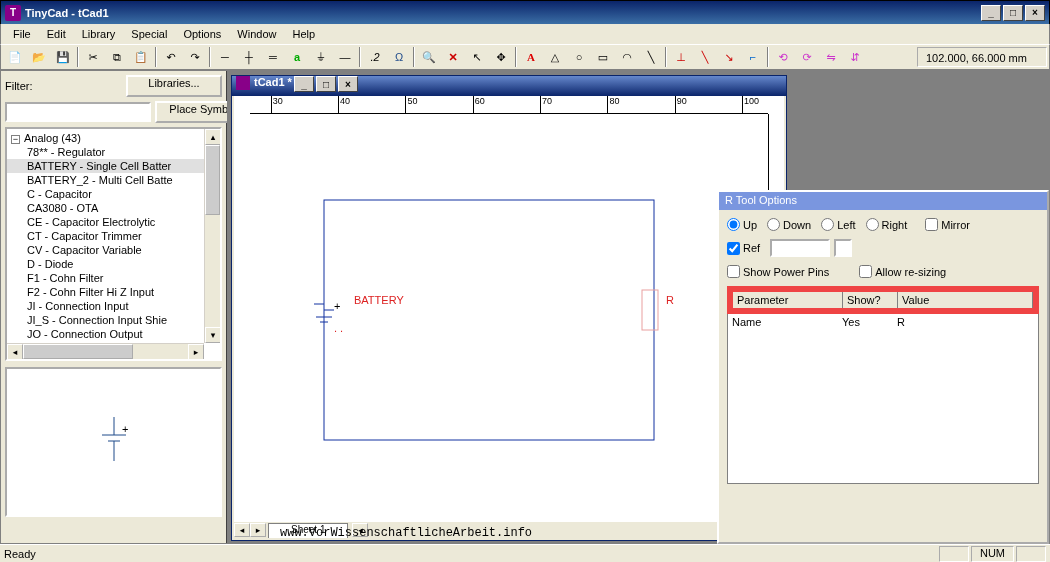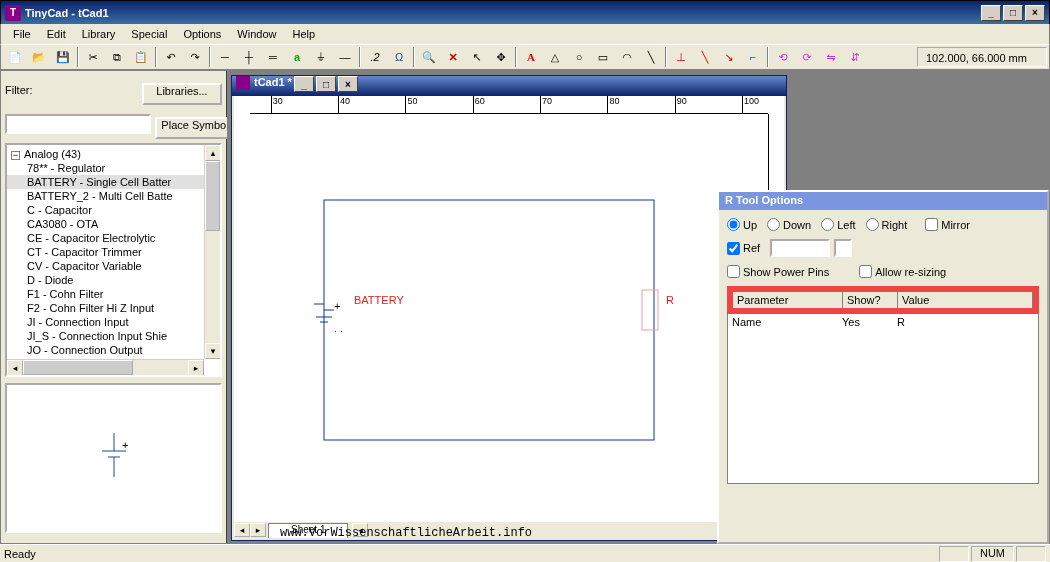--- a/index.html
+++ b/index.html
@@ -13,21 +13,21 @@
 .toolbar { height: 26px; background: #ece9d8; border-top: 1px solid #fff; border-bottom: 1px solid #808080; display: flex; align-items: center; padding: 0 2px; border-left:1px solid #808080; border-right:1px solid #808080; }
 .tb-btn { width: 22px; height: 22px; border: 1px solid transparent; display: flex; align-items: center; justify-content: center; margin: 0 1px; cursor: default; }
 .tb-sep { width: 2px; height: 20px; border-left: 1px solid #808080; border-right: 1px solid #fff; margin: 0 2px; }
 .coords { margin-left: auto; padding: 2px 8px; border: 1px inset #fff; background: #ece9d8; width: 130px; text-align: left; height:20px; line-height:16px; }
 .workspace { position: absolute; top: 70px; left: 0; right: 0; bottom: 18px; background: #808080; display: flex; border:1px solid #808080; }
 .sidebar { width: 226px; background: #ece9d8; border-right: 1px solid #404040; padding: 4px; position:relative; }
 .sidebar-row { display:flex; align-items:center; margin-bottom:4px; }
 .sidebar-lbl { width:50px; }
 .sb-btn { flex:1; height:22px; background:#ece9d8; border:2px outset #fff; padding:0 4px; cursor:default; text-align:center; }
 .filter-inp { flex:1; height:20px; border:2px inset #fff; background:#fff; margin-right:4px; }
-.sb-btn.fixed { width:80px; flex:none; margin-left:auto;margin-top:8px; }
+.sb-btn.fixed { width:96px; flex:none; margin-left:auto; }
 .tree { border:2px inset #fff; background:#fff; height:234px; position:relative; overflow:hidden; }
 .tree-inner { padding:2px 0; }
 .tree-row { padding:1px 4px 1px 20px; white-space:nowrap; overflow:hidden; cursor:default; }
 .tree-row.cat { padding-left:4px; }
 .tree-row .box { display:inline-block; width:9px; height:9px; border:1px solid #808080; text-align:center; line-height:7px; font-size:9px; margin-right:4px; }
 .tree-row.sel { background:#e0e0e0; }
 .tree .vscroll { position:absolute; right:0; top:0; bottom:16px; width:16px; background:#ece9d8; border-left:1px solid #d4d0c8; }
 .tree .hscroll { position:absolute; left:0; right:16px; bottom:0; height:16px; background:#ece9d8; border-top:1px solid #d4d0c8; }
 .sb-arrow { width:16px; height:16px; background:#ece9d8; border:1px outset #fff; display:flex; align-items:center; justify-content:center; font-size:9px; color:#000; }
 .preview { border:2px inset #fff; background:#fff; height:150px; margin-top:6px; position:relative; }
@@ -38,21 +38,21 @@
 .doc-title .icon { width:14px; height:14px; background:#808; margin-right:4px; }
 .doc-body { position:absolute; top:20px; left:2px; right:2px; bottom:18px; background:#fff; }
 .ruler-h { position:absolute; top:0; left:16px; right:16px; height:18px; background:#fff; border-bottom:1px solid #000; }
 .ruler-v { position:absolute; top:18px; left:auto; right:0; width:16px; bottom:0; background:#fff; border-left:1px solid #000; }
 .ruler-h .tick { position:absolute; top:0; bottom:0; border-left:1px solid #000; font-size:9px; padding-left:1px; }
 .canvas { position:absolute; top:18px; left:0; right:16px; bottom:0; background:#fff; }
 .sheet-tabs { position:absolute; left:2px; right:2px; bottom:2px; height:16px; background:#ece9d8; display:flex; align-items:center; }
 .sheet-tab { background:#fff; border:1px solid #808080; border-bottom:none; padding:0 22px; height:15px; font-size:10px; margin-left:2px; }
 .sheet-arr { width:16px; height:14px; border:1px outset #fff; background:#ece9d8; display:flex; align-items:center; justify-content:center; font-size:9px; }
 .tool-panel { position:absolute; right:0; top:119px; width:332px; height:354px; background:#ece9d8; border:2px outset #fff; z-index:5; }
-.tool-title { background:#7a96df; color:#fff; padding:2px 6px; font-weight:bold; height:18px; }
+.tool-title { background:#7a96df; color:#fff; padding:2px 6px; font-weight:normal; height:18px; }
 .tool-body { padding:8px; }
 .opt-row { display:flex; align-items:center; gap:4px; margin-bottom:8px; }
 .opt-row label { display:flex; align-items:center; gap:3px; margin-right:6px; }
 .grid-hdr { display:flex; background:#0ea5e9; border:6px solid #ef4444; }
 .grid-hdr > div { border-right:1px solid #808080; padding:2px 4px; background:#ece9d8; }
 .grid-body { background:#fff; border:1px solid #808080; border-top:none; height:170px; }
 .grid-body .row { display:flex; }
 .grid-body .row > div { padding:2px 4px; }
 .tool-btns { display:flex; gap:6px; margin-top:6px; justify-content:flex-start; padding-left:4px; }
 .tool-btns button { width:70px; height:22px; border:2px outset #fff; background:#ece9d8; }

